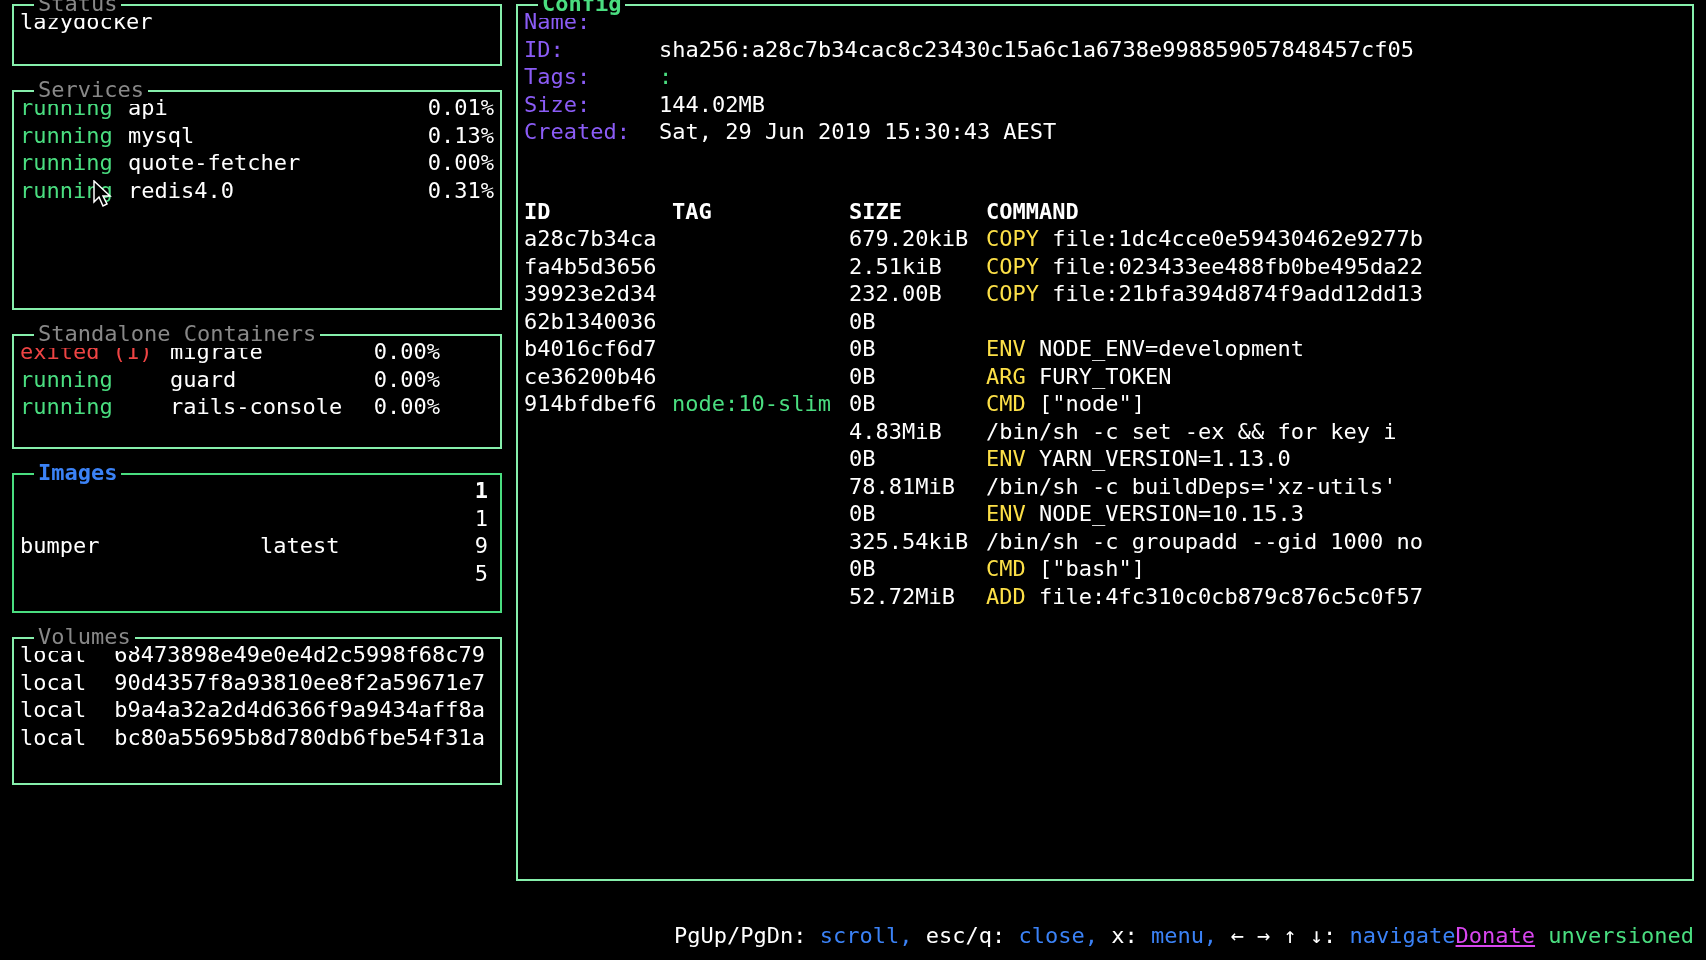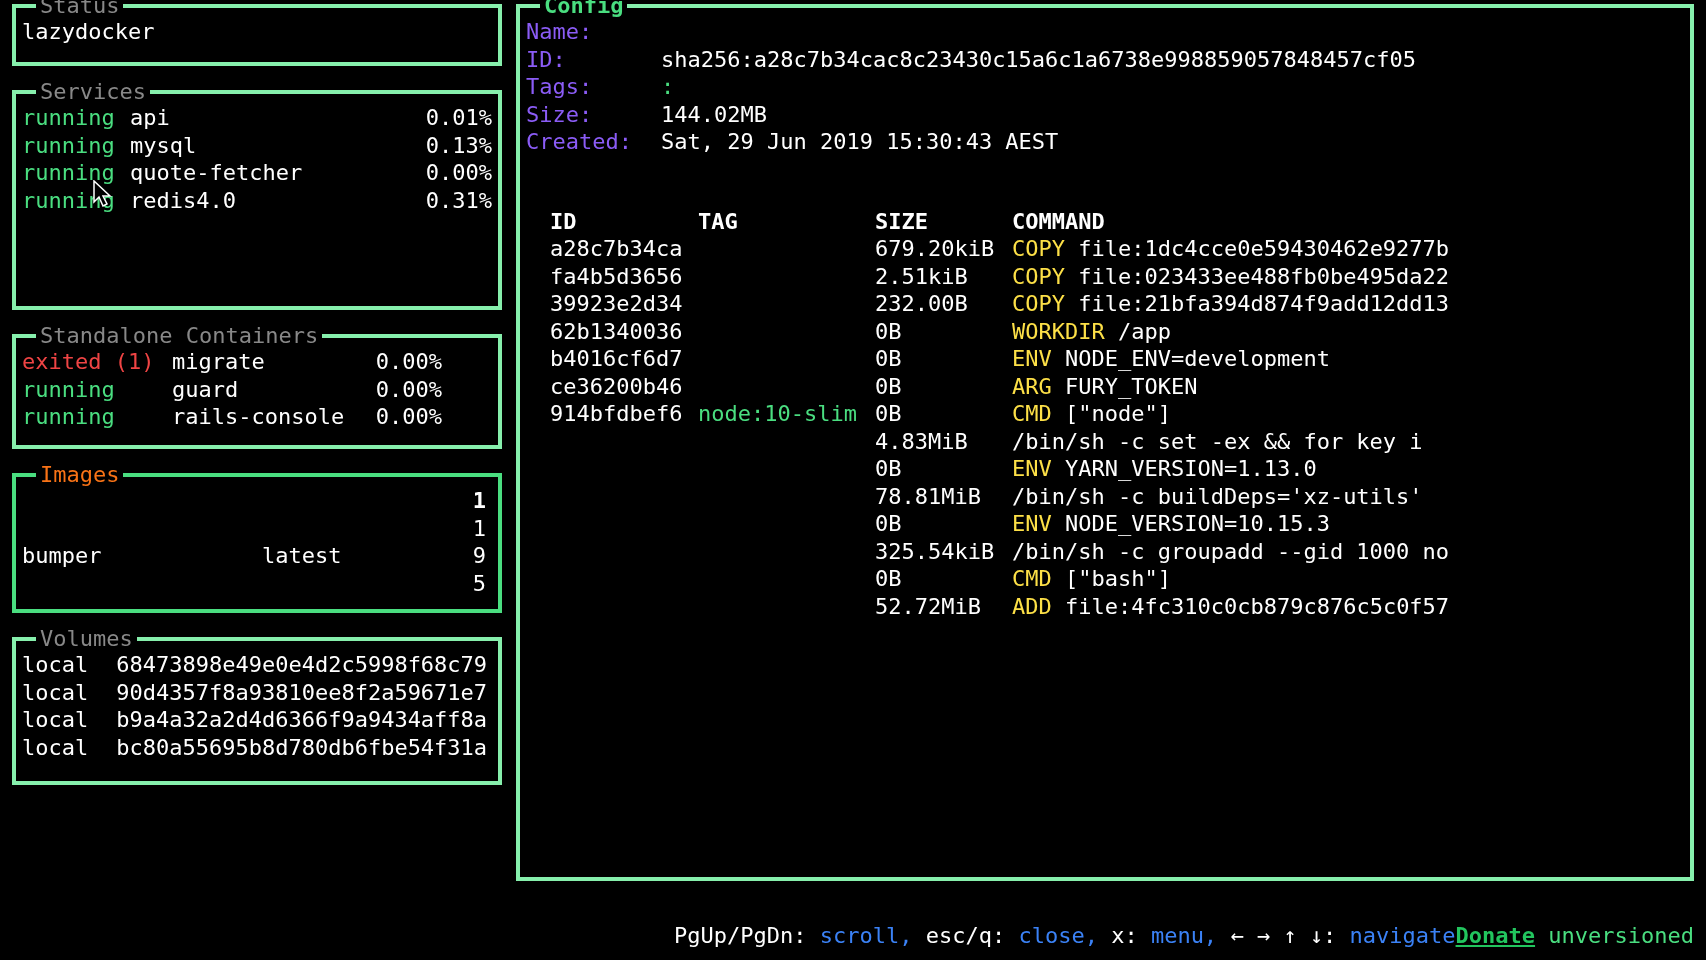--- a/index.html
+++ b/index.html
@@ -16,41 +16,41 @@
     }
     .layout {
       display: flex;
       height: 885px;
       padding: 4px 12px;
       gap: 14px;
     }
     .left-col { width: 490px; display: flex; flex-direction: column; gap: 6px; }
     .right-col { flex: 1; }
     .panel {
-      border: 4px solid #86efac;
+      border: 2px solid #86efac;
       border-radius: 0;
       position: relative;
-      padding: 10px 6px 4px;
+      padding: 2px 6px 4px;
     }
     .panel.active { border-color: #4ade80; }
     .panel-title {
       position: absolute;
       top: -16px;
       left: 20px;
       background: #000;
       padding: 0 4px;
       color: #888;
     }
-    .panel.active .panel-title { color: #f97316; font-weight: normal; }
+    .panel.active .panel-title { color: #3b82f6; font-weight: bold; }
     .row { white-space: nowrap; overflow: hidden; }
     .green { color: #4ade80; }
     .yellow { color: #fde047; }
     .red { color: #ef4444; }
     .grey { color: #ffffff; }
-    .magenta { color: #22c55e; font-weight: bold; }
+    .magenta { color: #d946ef; }
     .bold { font-weight: bold; }
     .selected-row { background: #000; }
     .selected-row .sel-bold { font-weight: bold; color: #fff; }
 
     #status { height: 62px; }
     #services { height: 220px; margin-top: 18px; }
     #standalone { height: 115px; margin-top: 18px; }
     #images { height: 140px; margin-top: 18px; }
     #volumes { height: 148px; margin-top: 18px; }
     #config { height: 100%; margin-top: 0; }
@@ -70,21 +70,21 @@
     .img-tag { width: 200px; }
     .img-n { flex: 1; text-align: right; padding-right: 6px; }
 
     .vol-row { display: flex; gap: 28px; }
     .vol-driver { }
 
     .kv { display: flex; }
     .kv-key { width: 135px; color: #8b5cf6; }
     .kv-val { }
 
-    .layers { margin-top: 52px; margin-left: 24px; }
+    .layers { margin-top: 52px; }
     .layer-head, .layer-row { display: flex; white-space: nowrap; }
     .l-id { width: 148px; }
     .l-tag { width: 177px; }
     .l-size { width: 137px; }
     .l-cmd { flex: 1; overflow: hidden; }
 
     .footer {
       position: absolute;
       bottom: 4px;
       left: 12px;
@@ -260,21 +260,20 @@
             <div class="layer-row">
               <span class="l-id ">39923e2d34</span>
               <span class="l-tag "></span>
               <span class="l-size ">232.00B</span>
               <span class="l-cmd"><span class="yellow">COPY</span> <span>file:21bfa394d874f9add12dd13</span></span>
             </div>
             <div class="layer-row">
               <span class="l-id ">62b1340036</span>
               <span class="l-tag "></span>
               <span class="l-size grey">0B</span>
-              <span class="l-cmd"><span class="yellow">WORKDIR</span> <span>/app</span></span>
             </div>
             <div class="layer-row">
               <span class="l-id ">b4016cf6d7</span>
               <span class="l-tag "></span>
               <span class="l-size grey">0B</span>
               <span class="l-cmd"><span class="yellow">ENV</span> <span>NODE_ENV=development</span></span>
             </div>
             <div class="layer-row">
               <span class="l-id ">ce36200b46</span>
               <span class="l-tag "></span>

